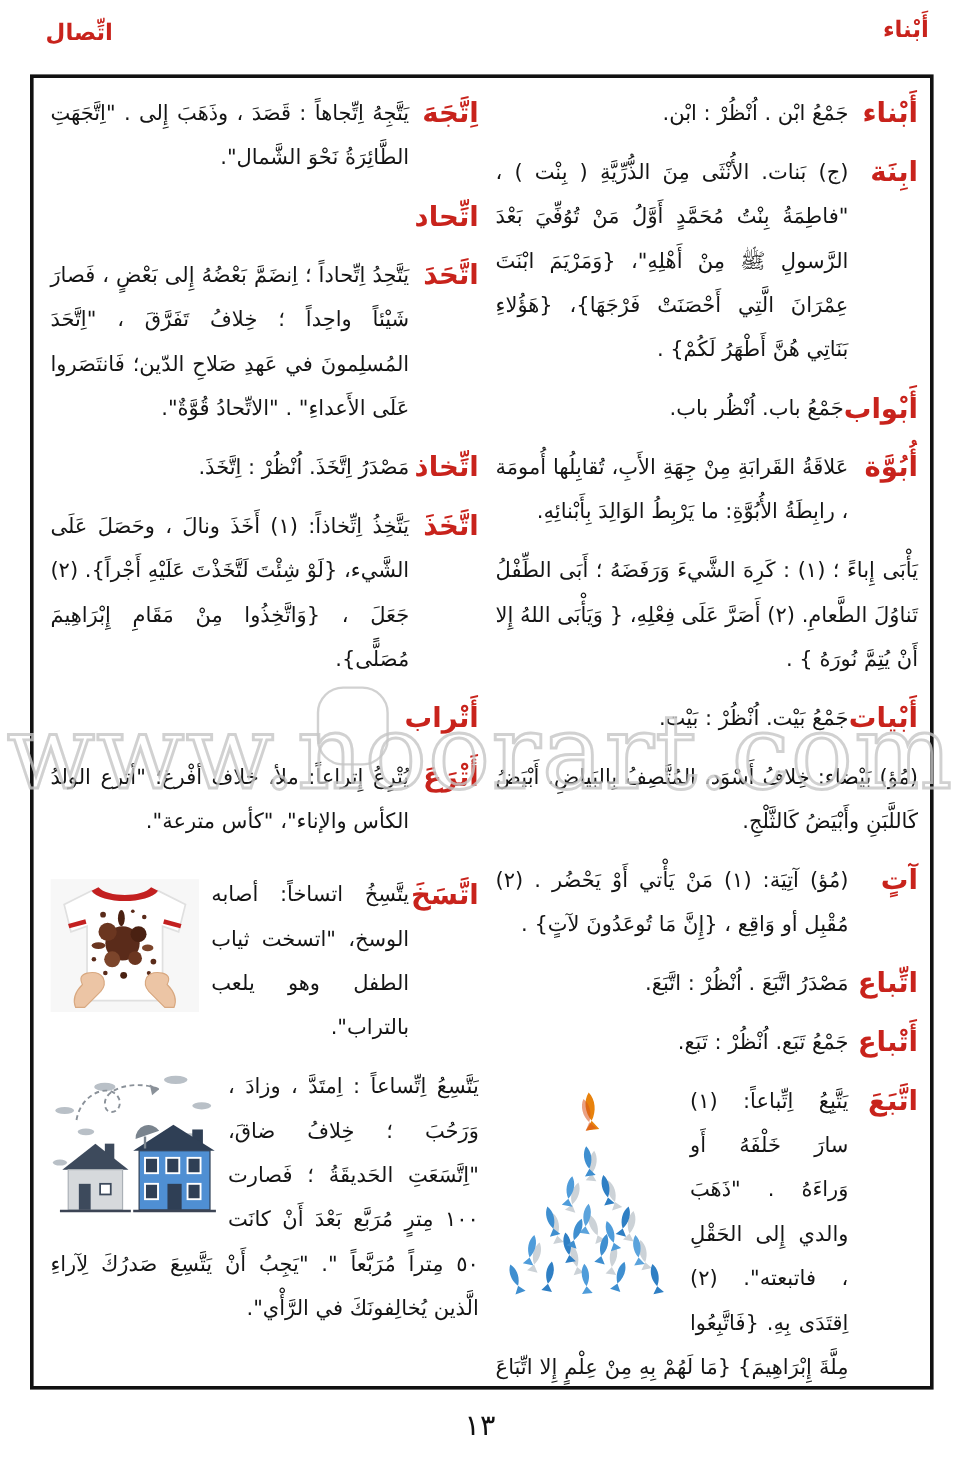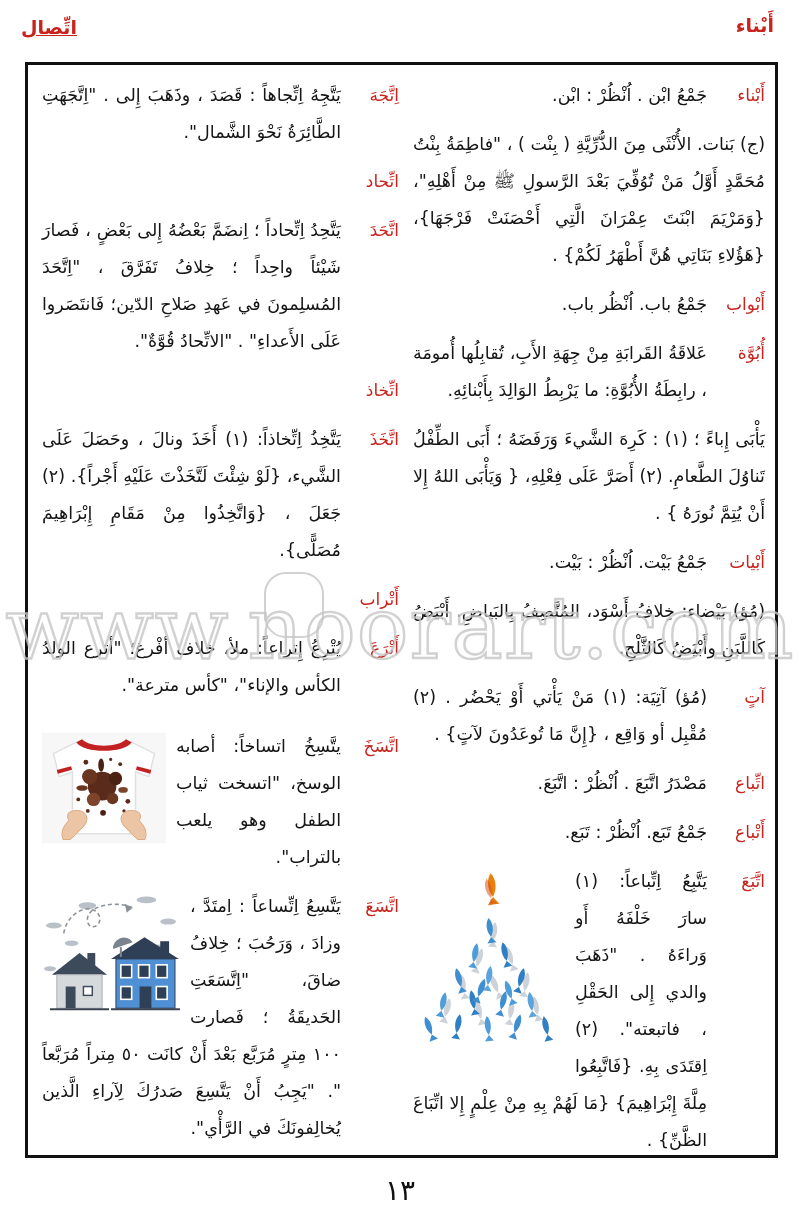--- a/index.html
+++ b/index.html
@@ -7,64 +7,65 @@
     --ink:#151515;
     --wm:#c6c6c6;
   }
   html,body{margin:0;padding:0;}
   body{
     width:800px;height:1222px;position:relative;background:#ffffff;
     font-family:"DejaVu Sans",sans-serif;color:var(--ink);direction:rtl;overflow:hidden;
   }
   .guide{position:absolute;color:var(--red);font-size:19px;font-weight:bold;}
   .guide-right{top:14px;right:26px;}
-  .guide-left{top:16px;left:21px;text-decoration:underline;}
+  .guide-left{top:16px;left:38px;}
   .page-box{
     position:absolute;top:62px;left:25px;width:753px;height:1096px;
     border:3px solid #111;box-sizing:border-box;
     padding:12px 10px 6px 10px;display:flex;gap:14px;direction:rtl;overflow:hidden;
   }
   .col{flex:0 0 auto;}
   .col-right{width:352px;}
   .col-left{width:357px;}
   .entry{display:flex;direction:rtl;margin-bottom:12px;}
-  .hw{flex:0 0 58px;color:var(--red);font-weight:normal;font-size:17px;line-height:37px;}
+  .hw{flex:0 0 58px;color:var(--red);font-weight:bold;font-size:23px;line-height:37px;}
   .def{flex:1;font-size:17.5px;line-height:37px;text-align:justify;color:var(--ink);}
   .fig{float:left;margin:4px 10px 4px 0;}
   .fig-shirt{width:124px;height:112px;}
   .fig-houses{width:138px;height:128px;}
   .fig-fish{width:152px;height:180px;}
   .watermark{
     position:absolute;top:578px;left:-10px;width:820px;z-index:6;pointer-events:none;
     font-family:"DejaVu Serif",serif;font-size:86px;letter-spacing:1px;
     color:transparent;-webkit-text-stroke:2.4px var(--wm);
     white-space:nowrap;direction:ltr;text-align:center;opacity:.8;
   }
   .watermark-logo{
     position:absolute;top:572px;left:264px;width:56px;height:62px;z-index:6;pointer-events:none;
     border:2.5px solid var(--wm);border-radius:22px;opacity:.8;background:transparent;
   }
-  .pageno{position:absolute;top:1174px;left:0;right:0;text-align:center;font-size:28px;color:#111;}
+  .pageno{position:absolute;top:1174px;left:0;right:0;text-align:center;font-size:24px;color:#111;}
 </style>
 </head>
 <body>
 
 <div class="guide guide-right">أَبْناء</div>
 <div class="guide guide-left">اتِّصال</div>
 
 <div class="page-box">
 
   <div class="col col-right">
 
     <div class="entry">
       <div class="hw">أَبْناء</div>
       <div class="def">جَمْعُ ابْن . اُنْظُرْ : ابْن.</div>
     </div>
 
     <div class="entry">
+      <div class="hw">ابِنَة</div>
       <div class="def">(ج) بَنات. الأُنْثَى مِنَ الذُّرِّيَّةِ ( بِنْت ) ، "فاطِمَةُ بِنْتُ مُحَمَّدٍ أَوَّلُ مَنْ تُوُفِّيَ بَعْدَ الرَّسولِ ﷺ مِنْ أَهْلِهِ"، {وَمَرْيَمَ ابْنَتَ عِمْرَانَ الَّتِي أَحْصَنَتْ فَرْجَهَا}، {هَؤُلاءِ بَنَاتِي هُنَّ أَطْهَرُ لَكُمْ} .</div>
     </div>
 
     <div class="entry">
       <div class="hw">أَبْواب</div>
       <div class="def">جَمْعُ باب. اُنْظُر باب.</div>
     </div>
 
     <div class="entry">
       <div class="hw">أُبُوَّة</div>
@@ -160,20 +161,21 @@
       <div class="hw">اتِّحاد</div>
     </div>
 
     <div class="entry">
       <div class="hw">اتَّحَدَ</div>
       <div class="def">يَتَّحِدُ اِتِّحاداً ؛ اِنضَمَّ بَعْضُهُ إِلى بَعْضٍ ، فَصارَ شَيْئاً واحِداً ؛ خِلافُ تَفَرَّقَ ، "اِتَّحَدَ المُسلِمونَ في عَهدِ صَلاحِ الدّين؛ فَانتَصَروا عَلَى الأَعداءِ" . "الاتِّحادُ قُوَّةٌ".</div>
     </div>
 
     <div class="entry">
       <div class="hw">اتِّخاذ</div>
+      <div class="def">مَصْدَرُ اِتَّخَذَ. اُنْظُرْ : اِتَّخَذَ.</div>
     </div>
 
     <div class="entry">
       <div class="hw">اتَّخَذَ</div>
       <div class="def">يَتَّخِذُ اِتِّخاذاً: (١) أَخَذَ ونالَ ، وحَصَلَ عَلَى الشَّيء، {لَوْ شِئْتَ لَتَّخَذْتَ عَلَيْهِ أَجْراً}. (٢) جَعَلَ ، {وَاتَّخِذُوا مِنْ مَقَامِ إِبْرَاهِيمَ مُصَلًّى}.</div>
     </div>
 
     <div class="entry">
       <div class="hw">أَتْراب</div>
     </div>
@@ -219,21 +221,20 @@
           <g fill="#ecc5a5" stroke="#d8a880" stroke-width="1">
             <path d="M28,92 q-4,-8 4,-10 q10,-2 14,4 q3,6 -2,12 l-14,14 l-8,0 q-4,-10 6,-20 Z"></path>
             <path d="M102,92 q4,-8 -4,-10 q-10,-2 -14,4 q-3,6 2,12 l14,14 l8,0 q4,-10 -6,-20 Z"></path>
           </g>
         </svg>
         <span>يتَّسِخُ اتساخاً: أصابه الوسخ، "اتسخت ثياب الطفل وهو يلعب بالتراب".</span>
       </div>
     </div>
 
     <div class="entry">
-      <div class="hw">اتَّسَعَ</div>
       <div class="def">
         <svg class="fig fig-houses" viewBox="0 0 140 130" xmlns="http://www.w3.org/2000/svg">
 
           <g fill="#b9c0c7">
             <ellipse cx="46" cy="14" rx="9" ry="3.5"></ellipse>
             <ellipse cx="106" cy="8" rx="10" ry="3.5"></ellipse>
             <ellipse cx="128" cy="30" rx="8" ry="3"></ellipse>
             <ellipse cx="12" cy="34" rx="8" ry="3"></ellipse>
             <ellipse cx="30" cy="52" rx="7" ry="2.8"></ellipse>
             <ellipse cx="118" cy="56" rx="7" ry="2.8"></ellipse>

